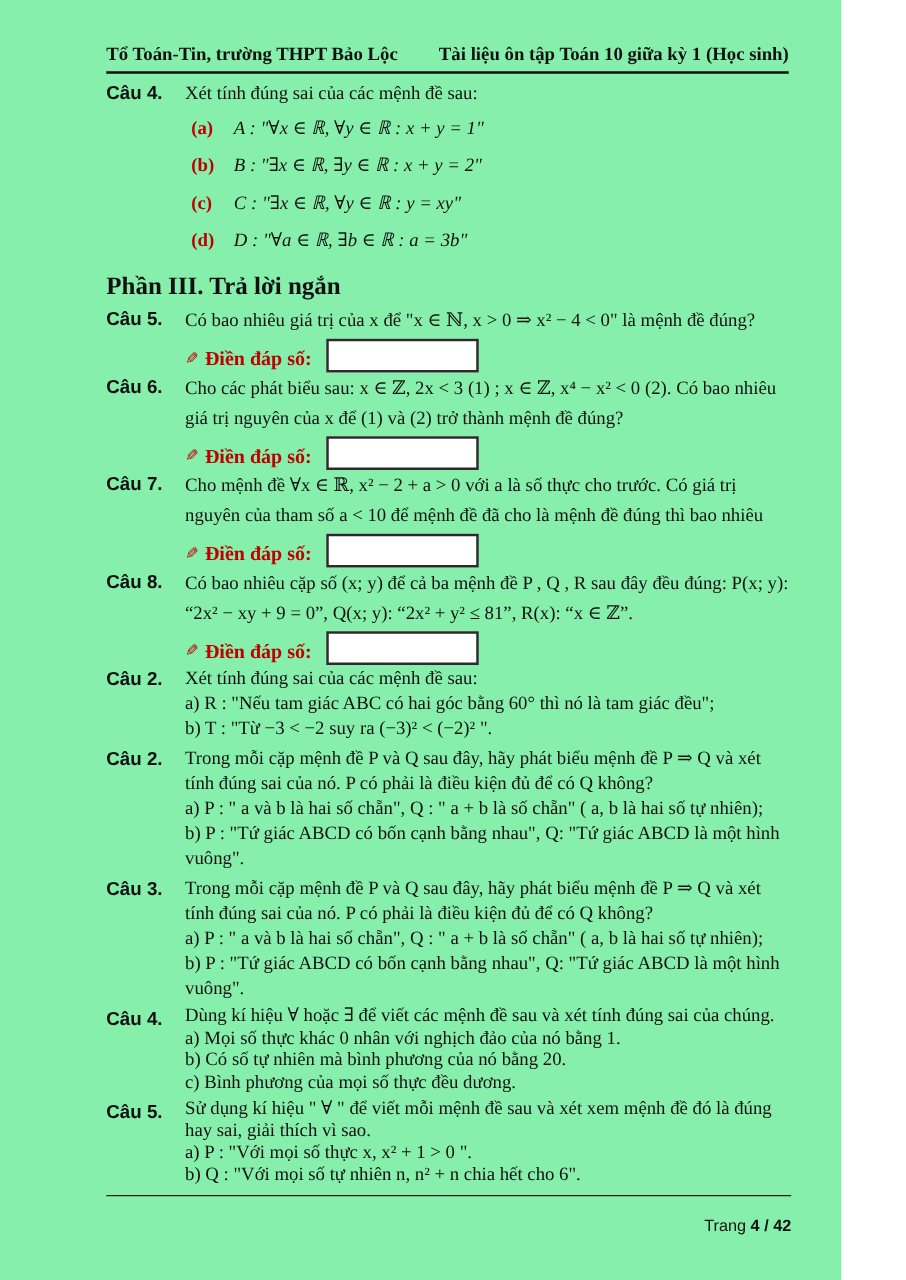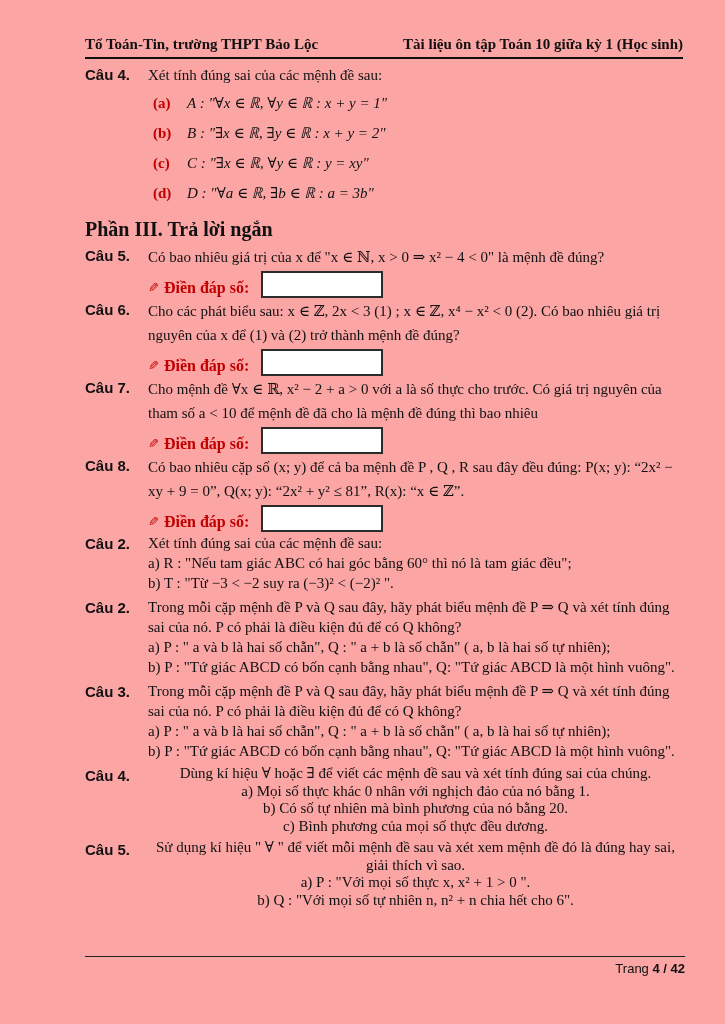--- a/index.html
+++ b/index.html
@@ -1,20 +1,20 @@
 <!DOCTYPE html>
 <html style="--accent: #c00000;"><head>
 <meta charset="utf-8">
 <style>
   * { margin:0; padding:0; box-sizing:border-box; }
   html,body { background:#ffffff; }
   .page {
     position:relative;
-    width:725px; height:1024px;
-    background:#fca5a5;
+    width:673px; height:1024px;
+    background:#86efac;
     font-family:"Liberation Serif","DejaVu Serif",serif;
     font-size:15px;
     color:#111111;
     overflow:hidden;
   }
   .content { padding:36px 42px 0 85px; }
 
   
   .header {
     display:flex; justify-content:space-between; align-items:flex-end;
@@ -54,29 +54,29 @@
   .anslabel { color:var(--accent); font-weight:700; font-size:16px; line-height:20px; }
   .ansbox {
     width:122px; height:27px;
     border:2px solid #2b2b2b; background:#ffffff;
     margin-left:12px;
   }
 
   
   .q4block { margin-bottom:4px; }
   .q4block .lines { line-height:20px; }
-  .q4block.tight .lines { line-height:17.5px;text-align:center; }
+  .q4block.tight .lines { line-height:17.5px; }
 
   
   .footer {
     position:absolute; left:85px; right:40px; top:956px;
     border-top:1.5px solid #222;
     text-align:right;
     font-family:"Liberation Sans","DejaVu Sans",sans-serif;
-    font-size:13px; padding-top:4px; color:#111;
+    font-size:13px; padding-top:16px; color:#111;
   }
   .footer .bold { font-weight:700; }
 </style>
 </head>
 <body>
 
 <div class="page">
   <div class="content">
 
     <div class="header">

